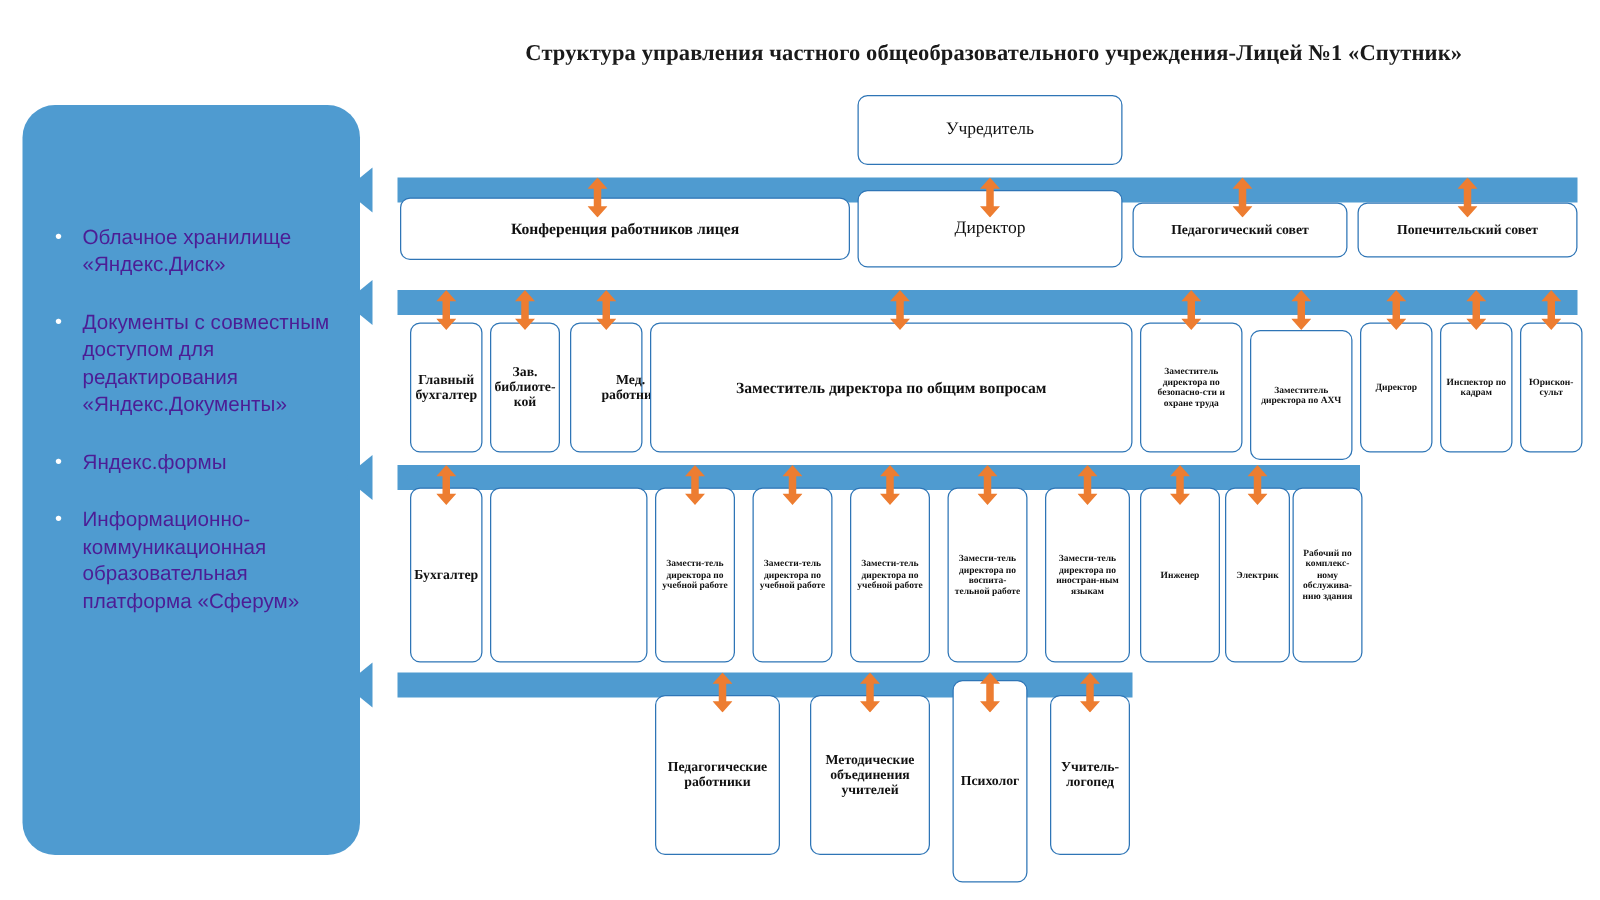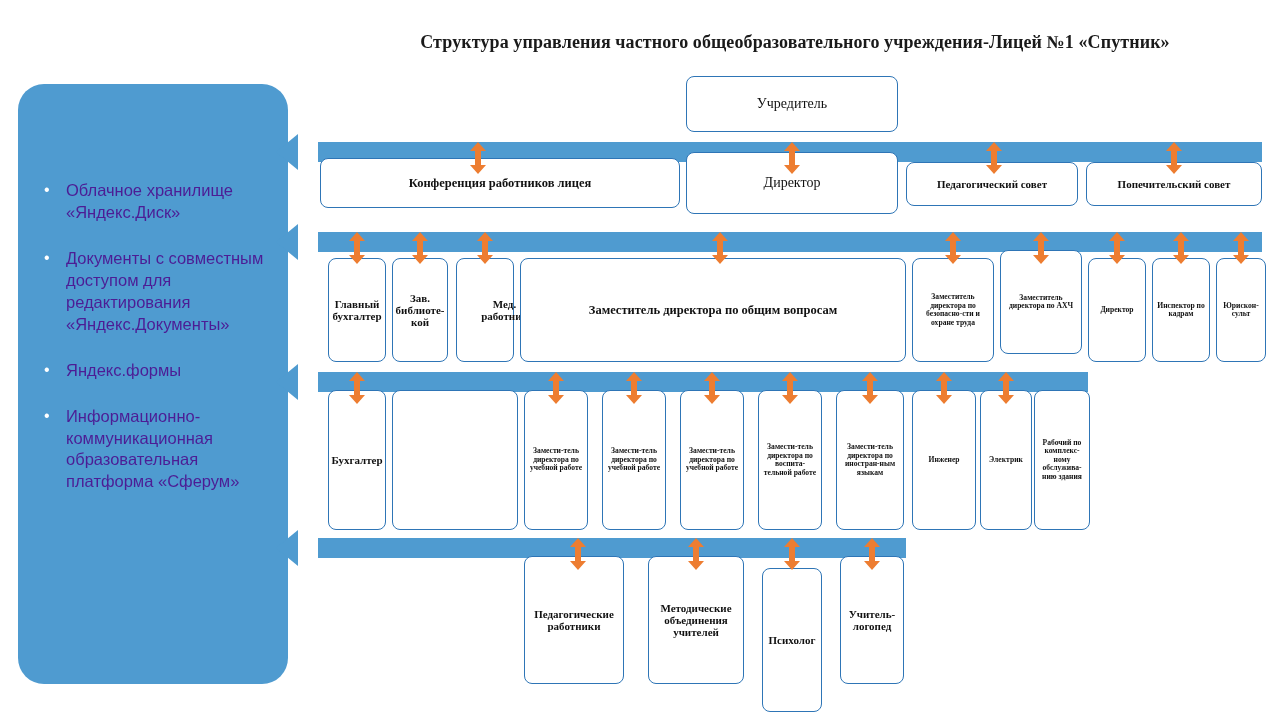--- a/index.html
+++ b/index.html
@@ -166,21 +166,21 @@
     <svg width="16" height="32" viewBox="0 0 16 32">
         <polygon points="8,0 16,9 11,9 11,23 16,23 8,32 0,23 5,23 5,9 0,9" fill="#ED7D31"></polygon>
       </svg>
   </div>
 
   <div class="box small" style="left:328px; top:258px; width:58px; height:104px;">Главный бухгалтер</div>
   <div class="box small" style="left:392px; top:258px; width:56px; height:104px;">Зав. библиоте-кой</div>
   <div class="box small" style="left:456px; top:258px; width:58px; height:104px;padding-left:42px;">Мед. работник</div>
   <div class="box lvl1" style="left:520px; top:258px; width:386px; height:104px;">Заместитель директора по общим вопросам</div>
   <div class="box xsmall" style="left:912px; top:258px; width:82px; height:104px;">Заместитель директора по безопасно-сти и охране труда</div>
-  <div class="box xsmall" style="left:1000px; top:250px; width:82px; height:104px;">Заместитель директора по АХЧ</div>
+  <div class="box xsmall" style="left:1000px; top:264px; width:82px; height:104px;">Заместитель директора по АХЧ</div>
   <div class="box xsmall" style="left:1088px; top:258px; width:58px; height:104px;">Директор</div>
   <div class="box xsmall" style="left:1152px; top:258px; width:58px; height:104px;">Инспектор по кадрам</div>
   <div class="box xsmall" style="left:1216px; top:258px; width:50px; height:104px;">Юрискон-сульт</div>
 
   <div class="arrow" style="left:349px; top:232px;">
     <svg width="16" height="32" viewBox="0 0 16 32">
         <polygon points="8,0 16,9 11,9 11,23 16,23 8,32 0,23 5,23 5,9 0,9" fill="#ED7D31"></polygon>
       </svg>
   </div>
   <div class="arrow" style="left:412px; top:232px;">
@@ -271,21 +271,21 @@
       </svg>
   </div>
   <div class="arrow" style="left:998px; top:372px;">
     <svg width="16" height="32" viewBox="0 0 16 32">
         <polygon points="8,0 16,9 11,9 11,23 16,23 8,32 0,23 5,23 5,9 0,9" fill="#ED7D31"></polygon>
       </svg>
   </div>
 
   <div class="box small" style="left:524px; top:556px; width:100px; height:128px;">Педагогические работники</div>
   <div class="box small" style="left:648px; top:556px; width:96px; height:128px;">Методические объединения учителей</div>
-  <div class="box small" style="left:762px; top:568px; width:60px; height:144px;">Психолог</div>
+  <div class="box small" style="left:762px; top:544px; width:60px; height:162px;">Психолог</div>
   <div class="box small" style="left:840px; top:556px; width:64px; height:128px;">Учитель-логопед</div>
 
   <div class="arrow" style="left:570px; top:538px;">
     <svg width="16" height="32" viewBox="0 0 16 32">
         <polygon points="8,0 16,9 11,9 11,23 16,23 8,32 0,23 5,23 5,9 0,9" fill="#ED7D31"></polygon>
       </svg>
   </div>
   <div class="arrow" style="left:688px; top:538px;">
     <svg width="16" height="32" viewBox="0 0 16 32">
         <polygon points="8,0 16,9 11,9 11,23 16,23 8,32 0,23 5,23 5,9 0,9" fill="#ED7D31"></polygon>

